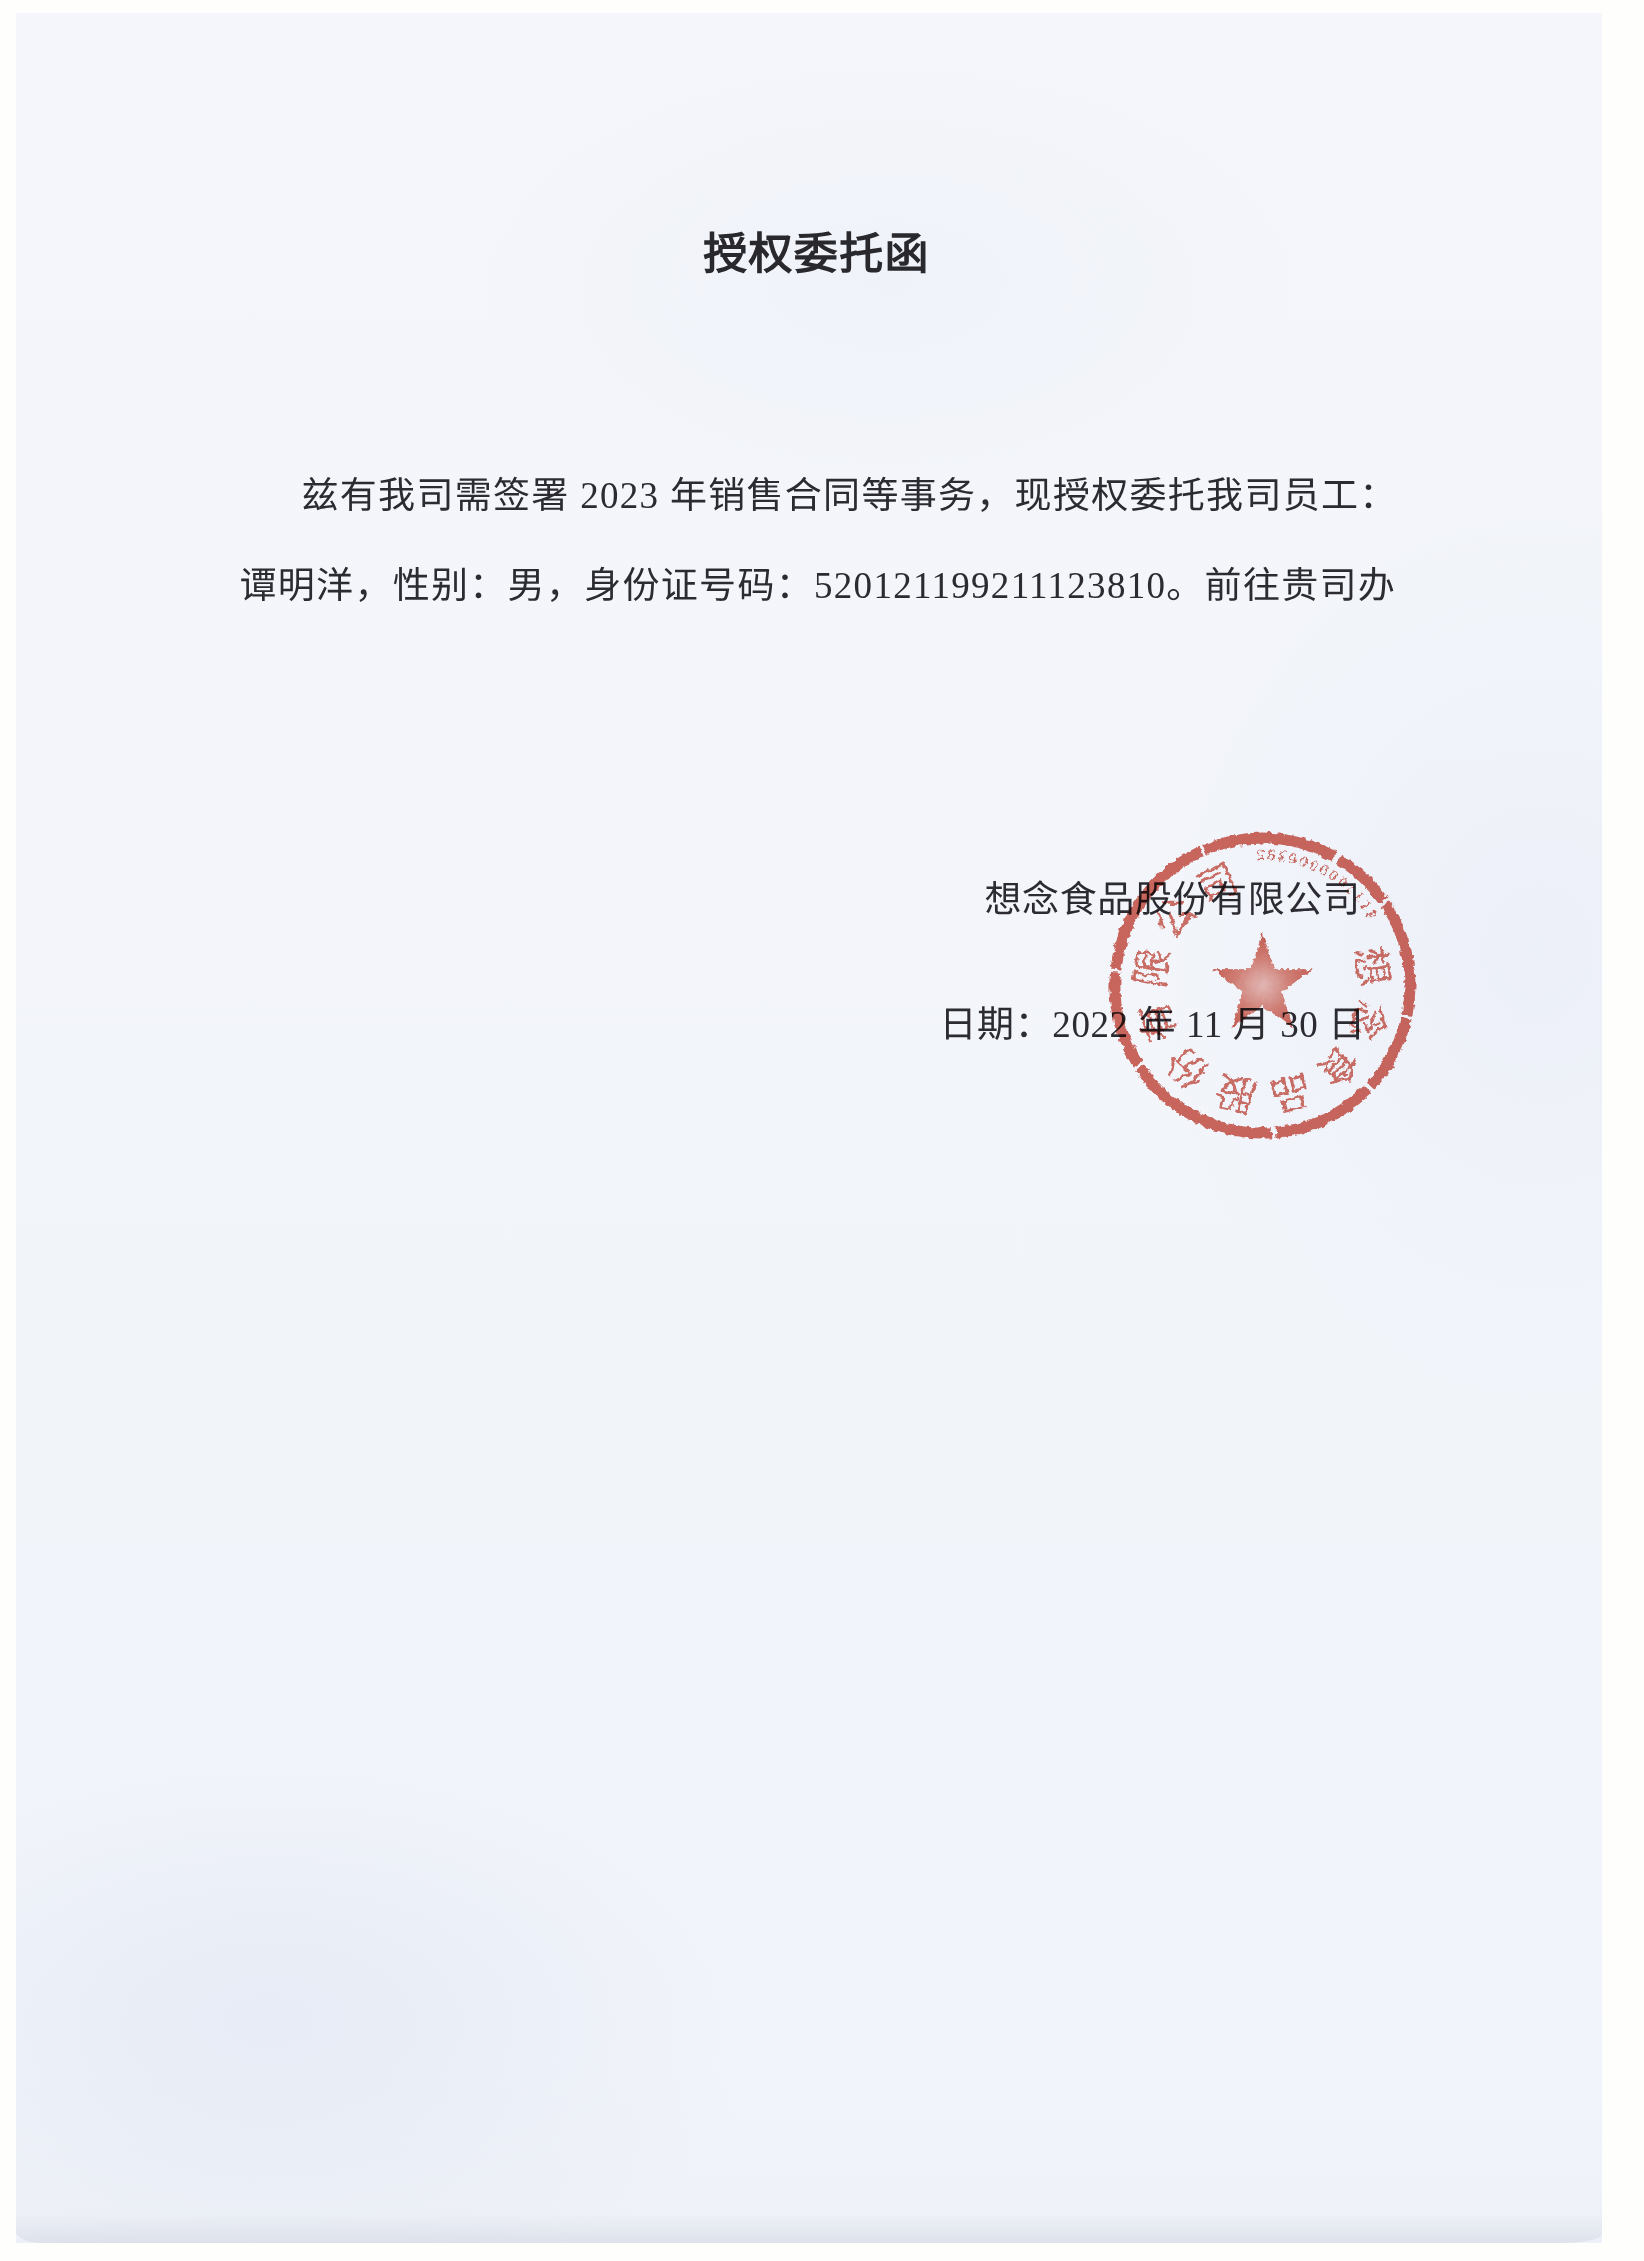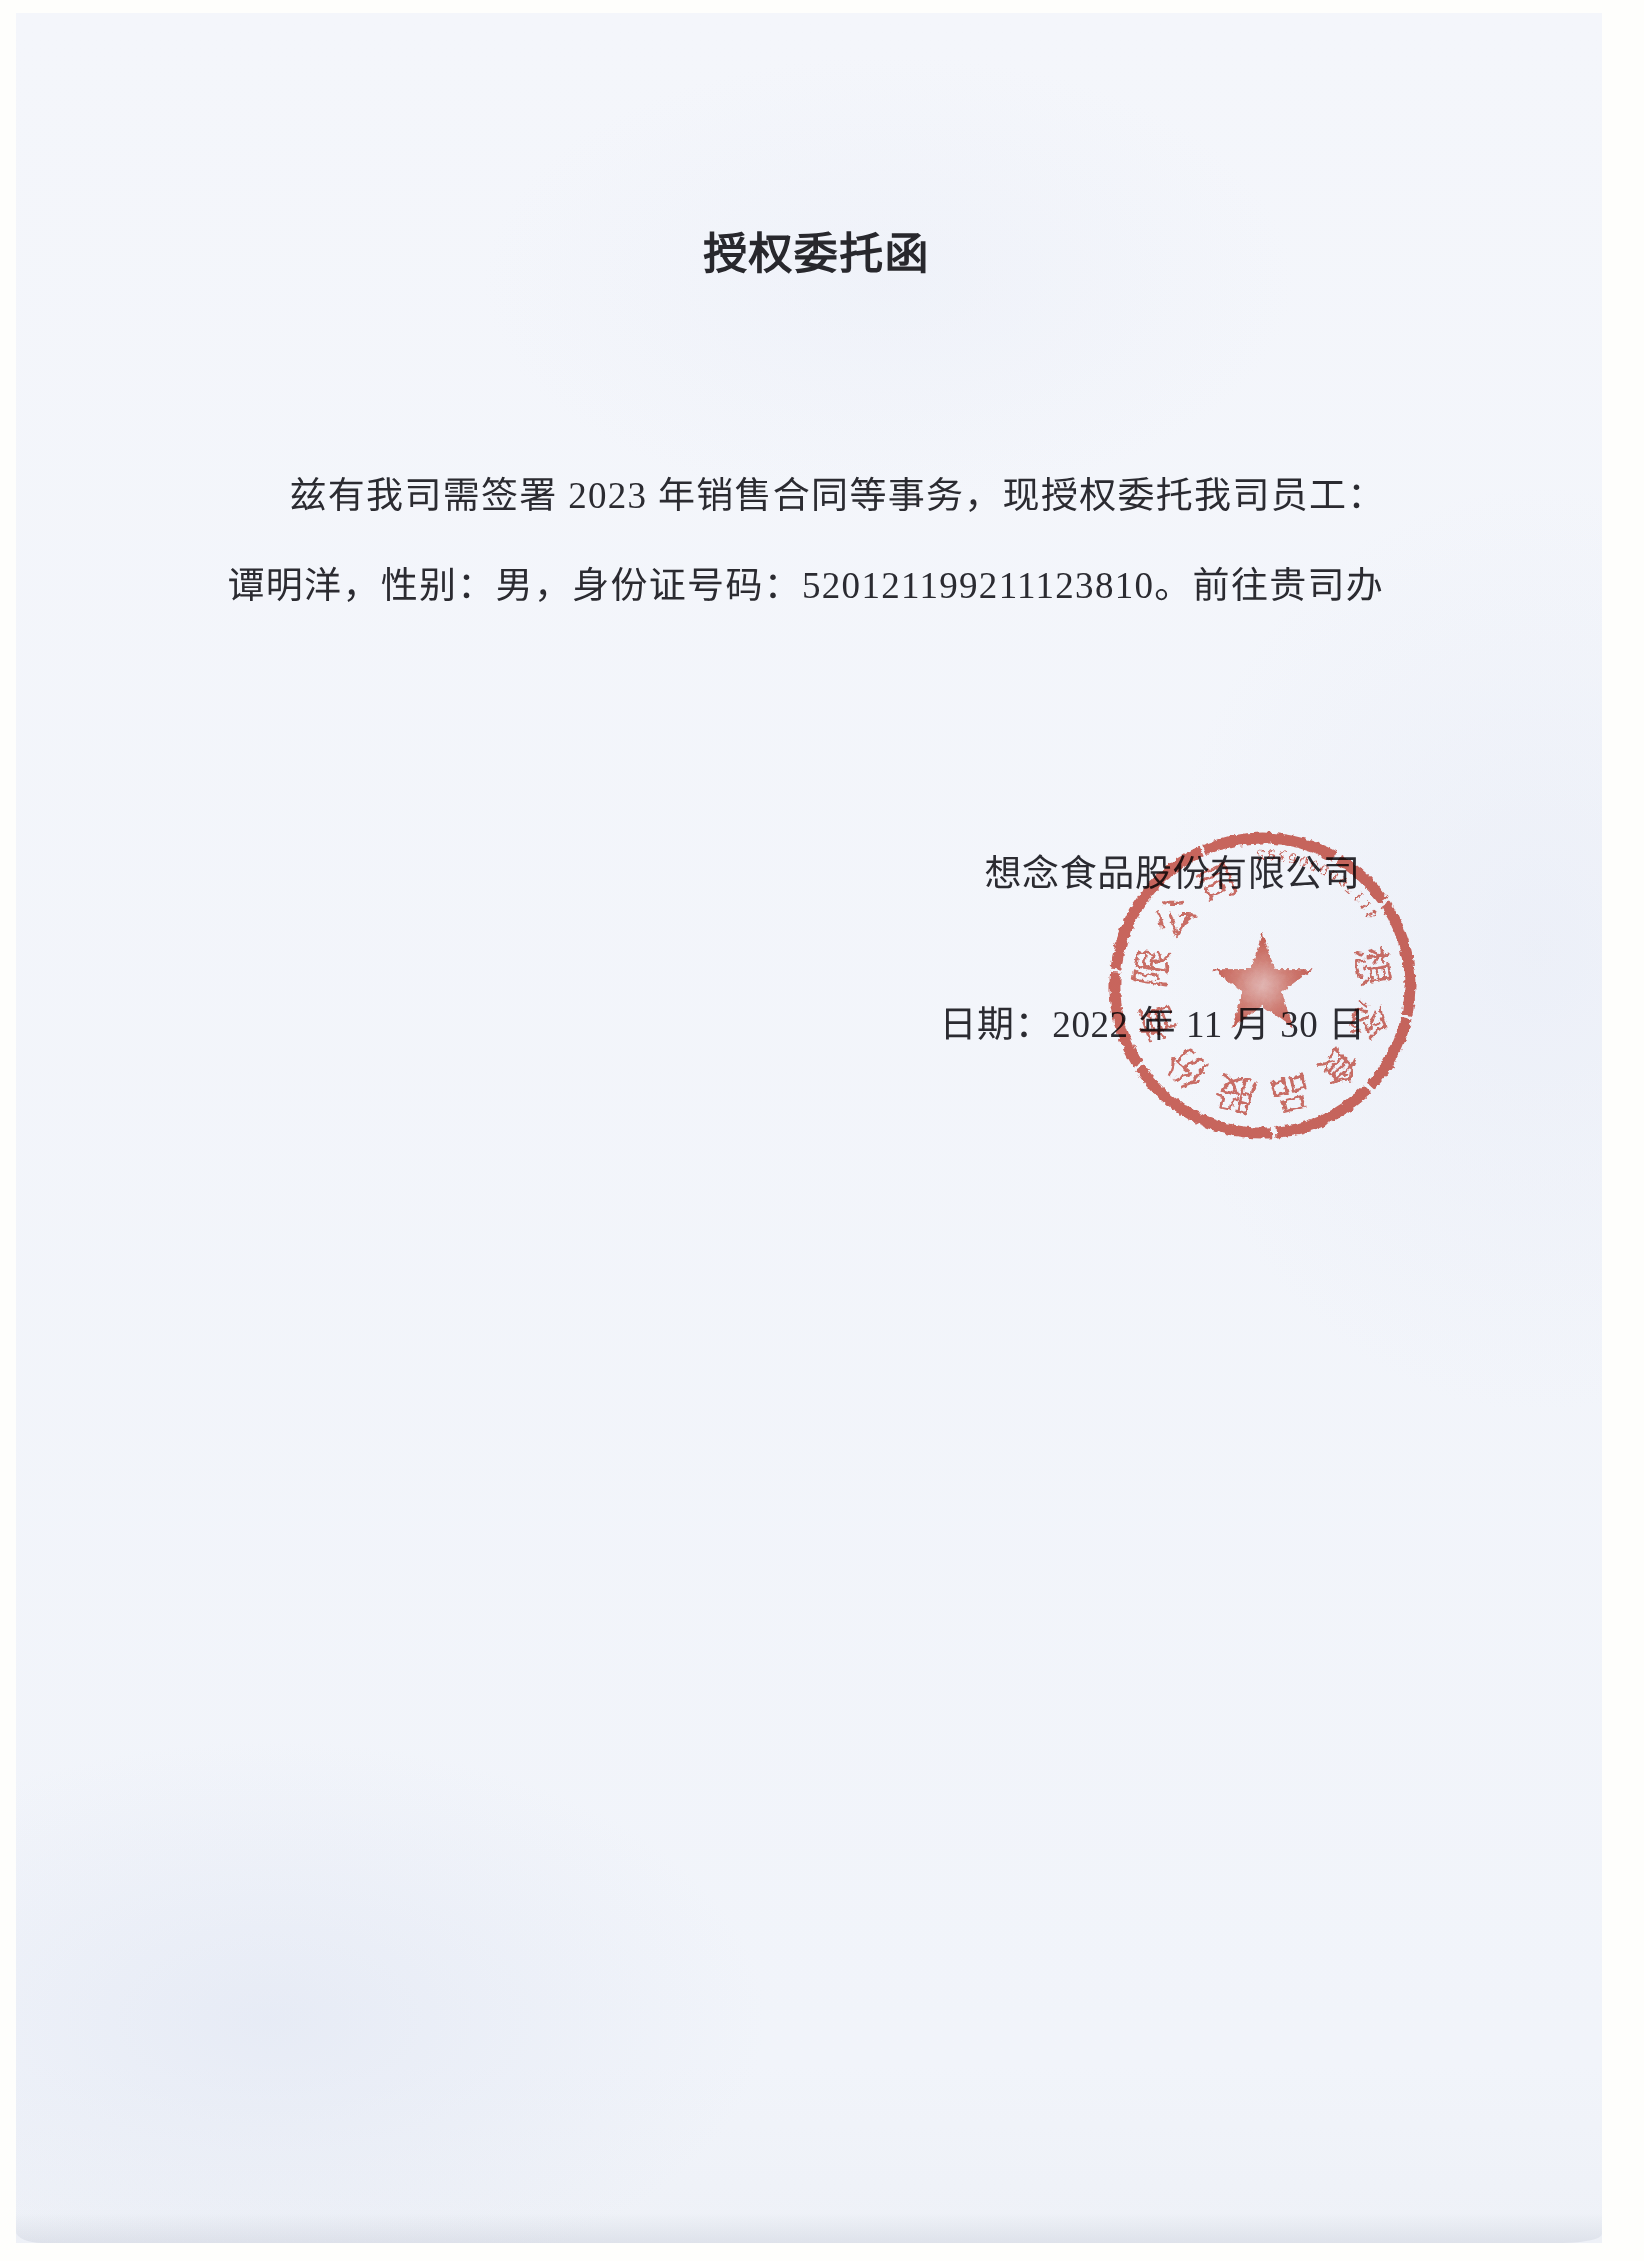--- a/index.html
+++ b/index.html
@@ -25,28 +25,28 @@
   .title{
     position:absolute;left:8px;top:205px;width:100%;
     text-align:center;font-family:"Liberation Sans","DejaVu Sans",sans-serif;
     font-weight:700;font-size:44px;letter-spacing:1.3px;color:#28282d;
   }
   .salutation{
     position:absolute;left:224px;top:326px;
     font-size:37px;letter-spacing:0.6px;color:#2b2b31;white-space:nowrap;
   }
   .bodyline{
-    position:absolute;left:212px;
+    position:absolute;left:224px;
     font-size:37px;letter-spacing:1.3px;color:#2b2b31;white-space:nowrap;
   }
   .bodyline.l0{top:452px;padding-left:62px;}
   .bodyline.l1{top:542px;}
   .bodyline.l2{top:632px;}
   .sig-company{
-    position:absolute;left:969px;top:830px;
+    position:absolute;left:969px;top:856px;
     font-size:37px;letter-spacing:0.6px;color:#2b2b31;white-space:nowrap;
   }
   .sig-date{
     position:absolute;left:924px;top:981px;
     font-size:37px;letter-spacing:0.6px;color:#2b2b31;white-space:nowrap;
   }
   .seal{
     position:absolute;left:1079px;top:805px;width:335px;height:335px;
     mix-blend-mode:multiply;opacity:.93;
   }

